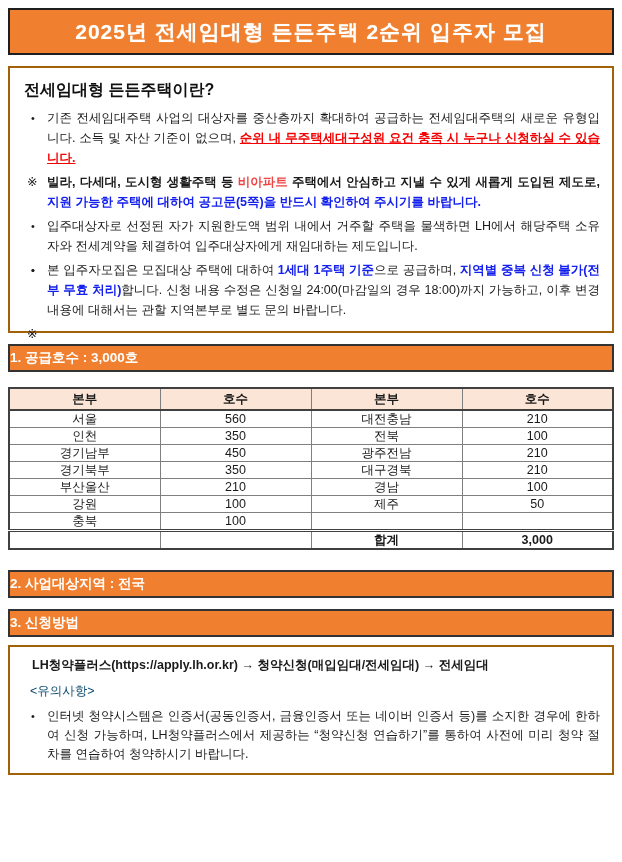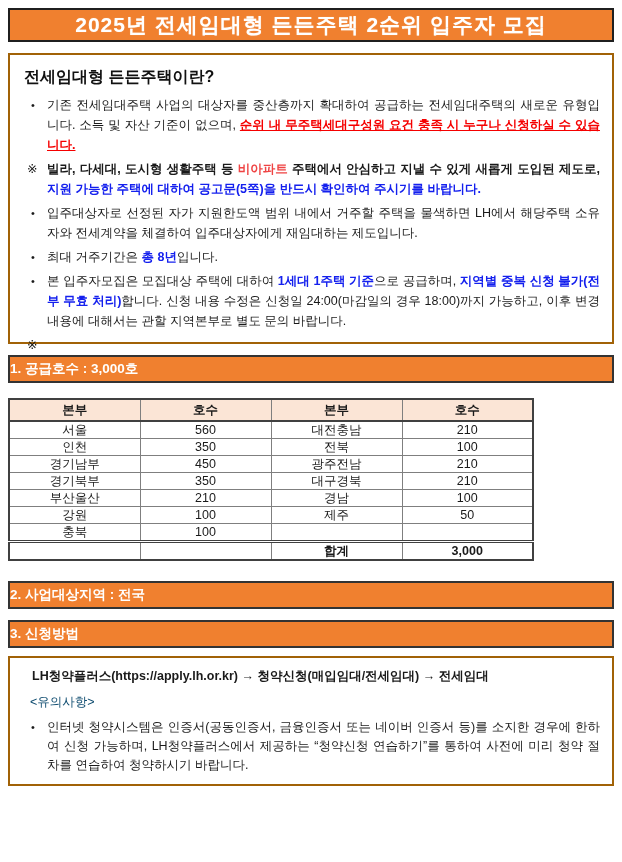--- a/index.html
+++ b/index.html
@@ -8,21 +8,21 @@
     width: 622px; height: 862px;
     font-family: "Liberation Sans", "DejaVu Sans", sans-serif;
     color: #1a1a1a;
     overflow: hidden;
     position: relative;
   }
 
   
   .title-bar {
     margin: 8px 8px 0 8px;
-    height: 34px;
+    height: 47px;
     background: #F0802F;
     border: 2px solid #1f1f1f;
     display: flex; align-items: center; justify-content: center;
   }
   .title-bar .title-text {
     color: #ffffff; font-weight: bold; font-size: 21px; letter-spacing: 1px;
     text-shadow: 0 0 1px rgba(255,255,255,.4);
   }
 
   
@@ -69,21 +69,21 @@
   }
   .section-bar .section-label {
     color: #ffffff; font-weight: bold; font-size: 13.5px;
   }
   #section-bar-2 { margin-top: 20px; }
   #section-bar-3 { }
 
   
   table.supply {
     margin: 15px 8px 8px 8px;
-    width: 526px;
+    width: 606px;
     border-collapse: collapse;
     font-size: 12.5px;
     table-layout: fixed;
   }
   table.supply th, table.supply td {
     border: 1px solid #7f7f7f;
     text-align: center;
     height: 17px;
     padding: 0 2px;
     line-height: 16px;
@@ -126,21 +126,20 @@
         <span class="itext"><span class="s-b">빌라, 다세대, 도시형 생활주택 등 </span><span class="s-rb">비아파트</span><span class="s-b"> 주택에서 안심하고 지낼 수 있게 새롭게 도입된 제도로, </span><span class="s-bb">지원 가능한 주택에 대하여 공고문(5쪽)을 반드시 확인하여 주시기를 바랍니다.</span></span>
       </div>
 
       <div class="item m-dot">
         <span class="marker">•</span>
         <span class="itext"><span>입주대상자로 선정된 자가 지원한도액 범위 내에서 거주할 주택을 물색하면 LH에서 해당주택 소유자와 전세계약을 체결하여 입주대상자에게 재임대하는 제도입니다.</span></span>
       </div>
 
       <div class="item m-dot">
         <span class="marker">•</span>
-        <span class="itext"><span>최대 거주기간은 </span><span class="s-bb">총 8년</span><span>입니다.</span></span>
       </div>
 
       <div class="item m-dot">
         <span class="marker">•</span>
         <span class="itext"><span>본 입주자모집은 모집대상 주택에 대하여 </span><span class="s-bb">1세대 1주택 기준</span><span>으로 공급하며, </span><span class="s-bb">지역별 중복 신청 불가(전부 무효 처리)</span><span>합니다. 신청 내용 수정은 신청일 24:00(마감일의 경우 18:00)까지 가능하고, 이후 변경 내용에 대해서는 관할 지역본부로 별도 문의 바랍니다.</span></span>
       </div>
 
       <div class="item">
         <span class="marker">※</span>
       </div>

